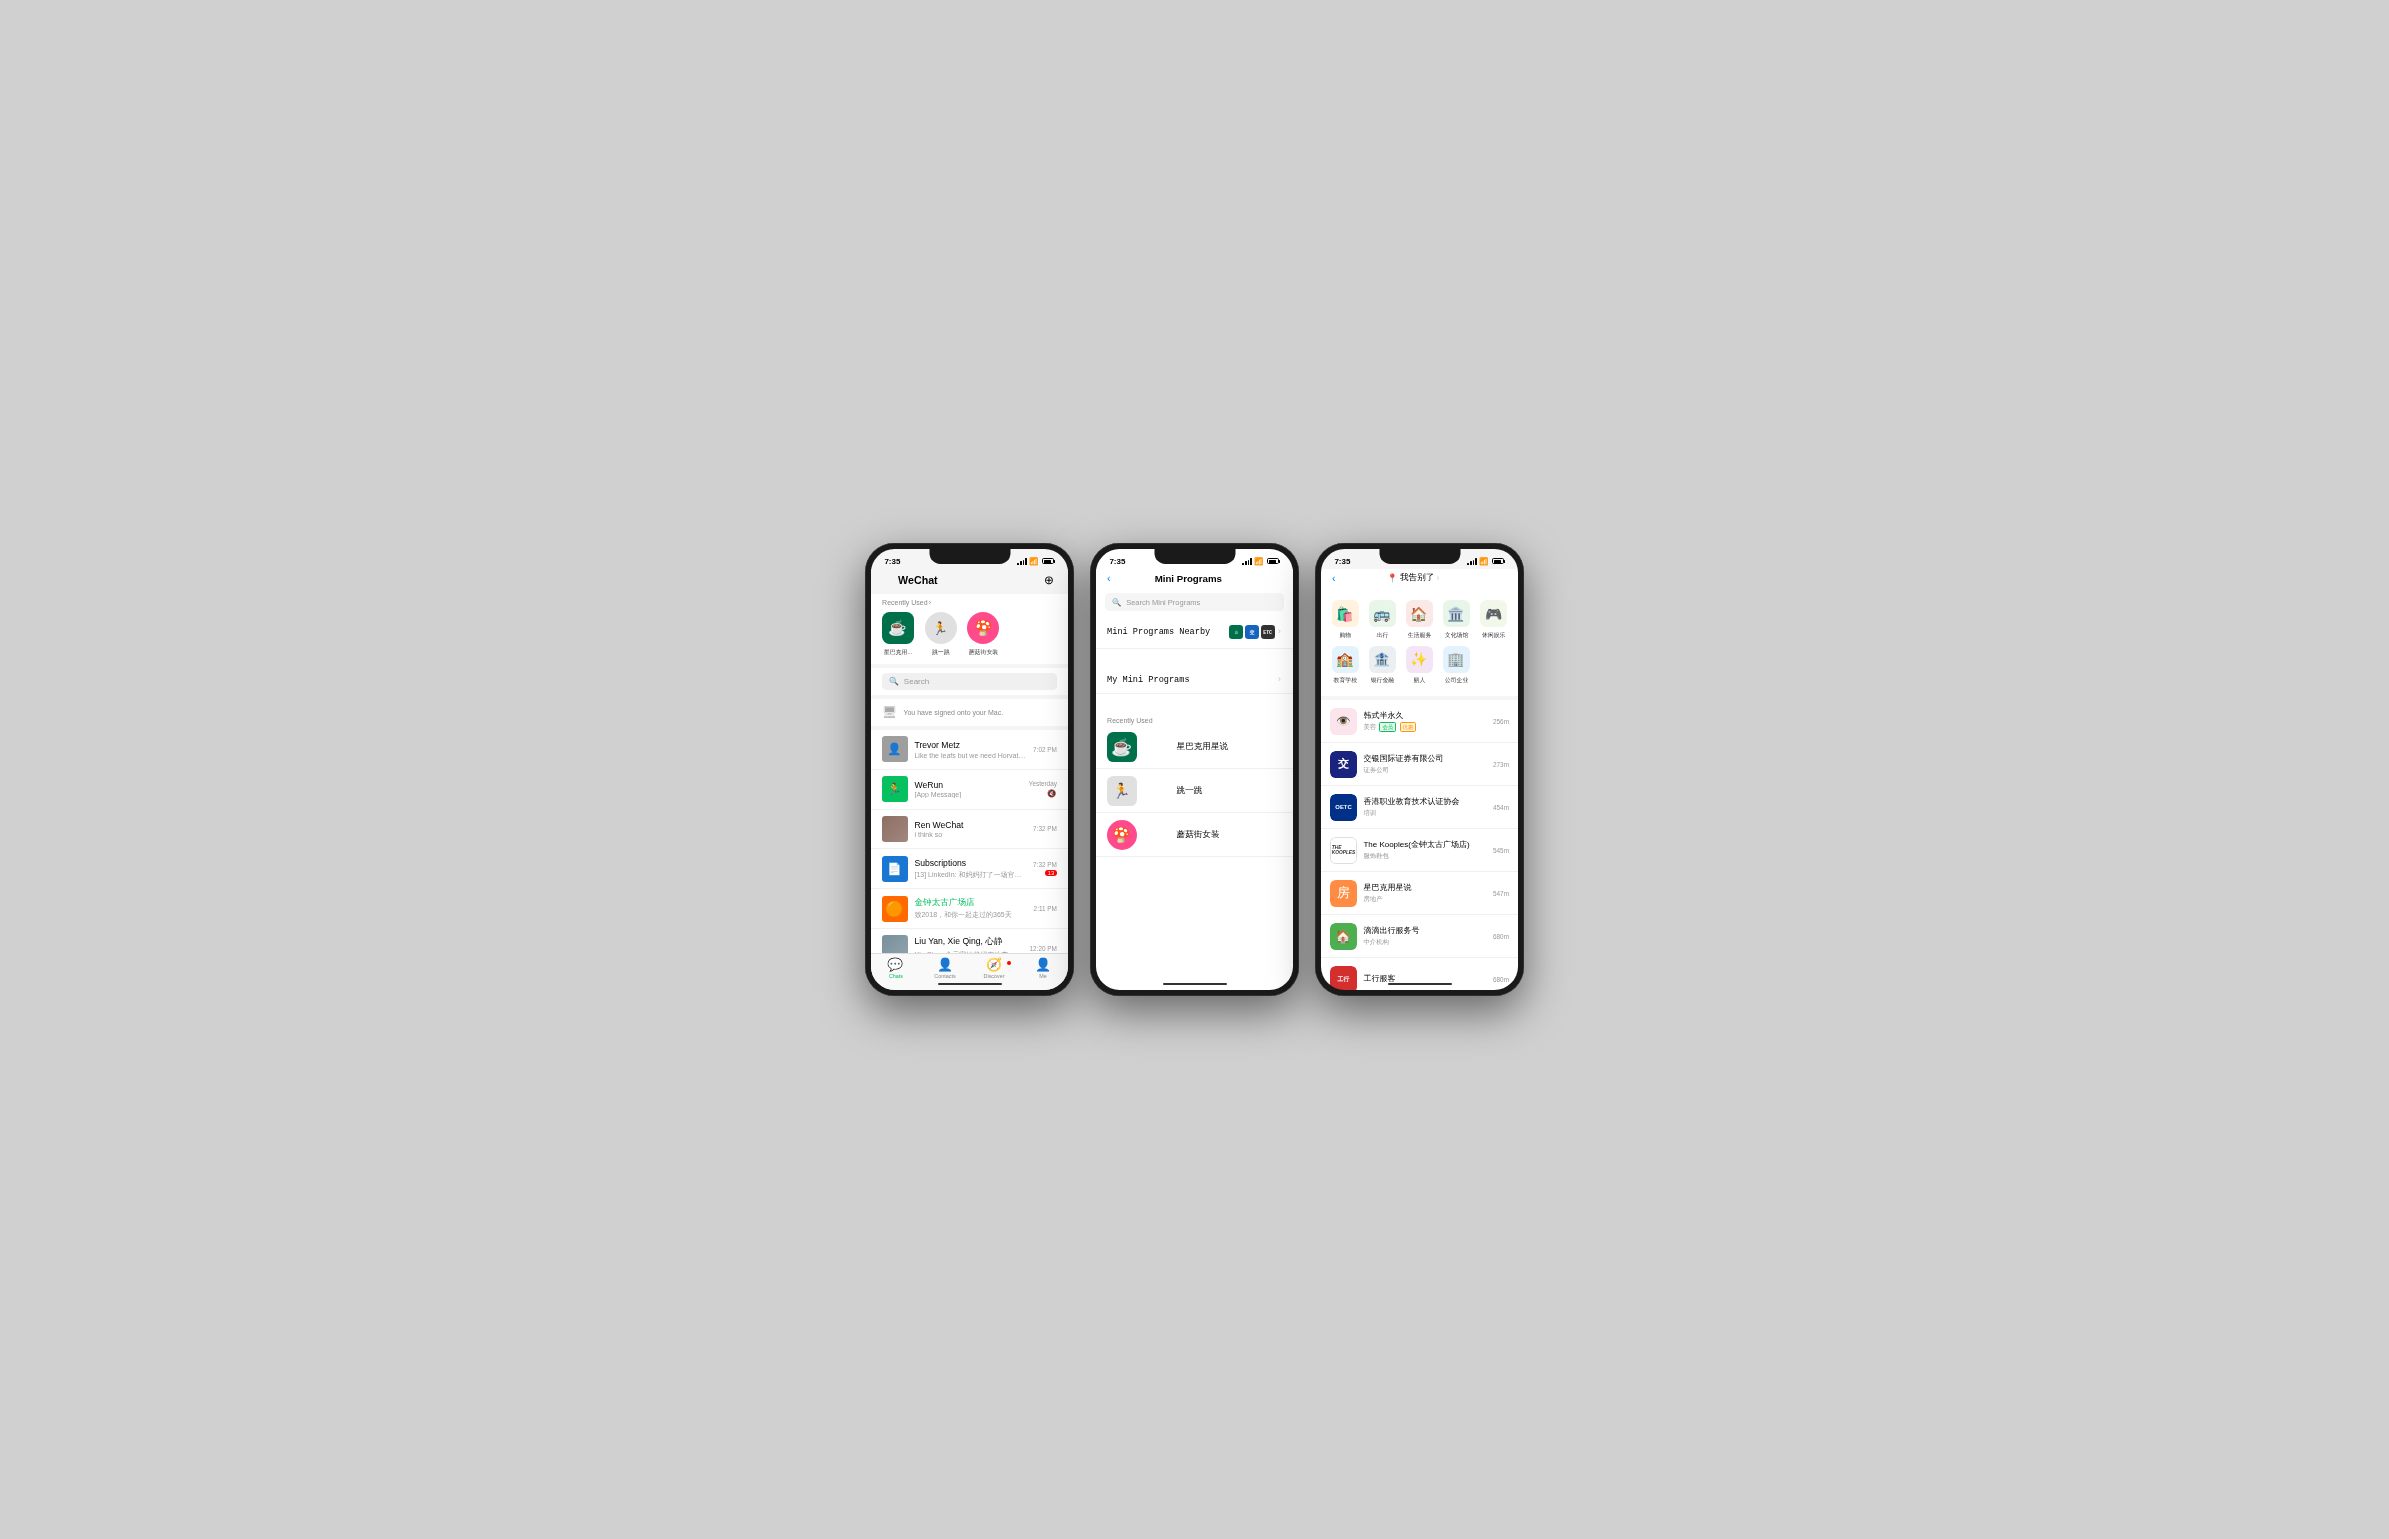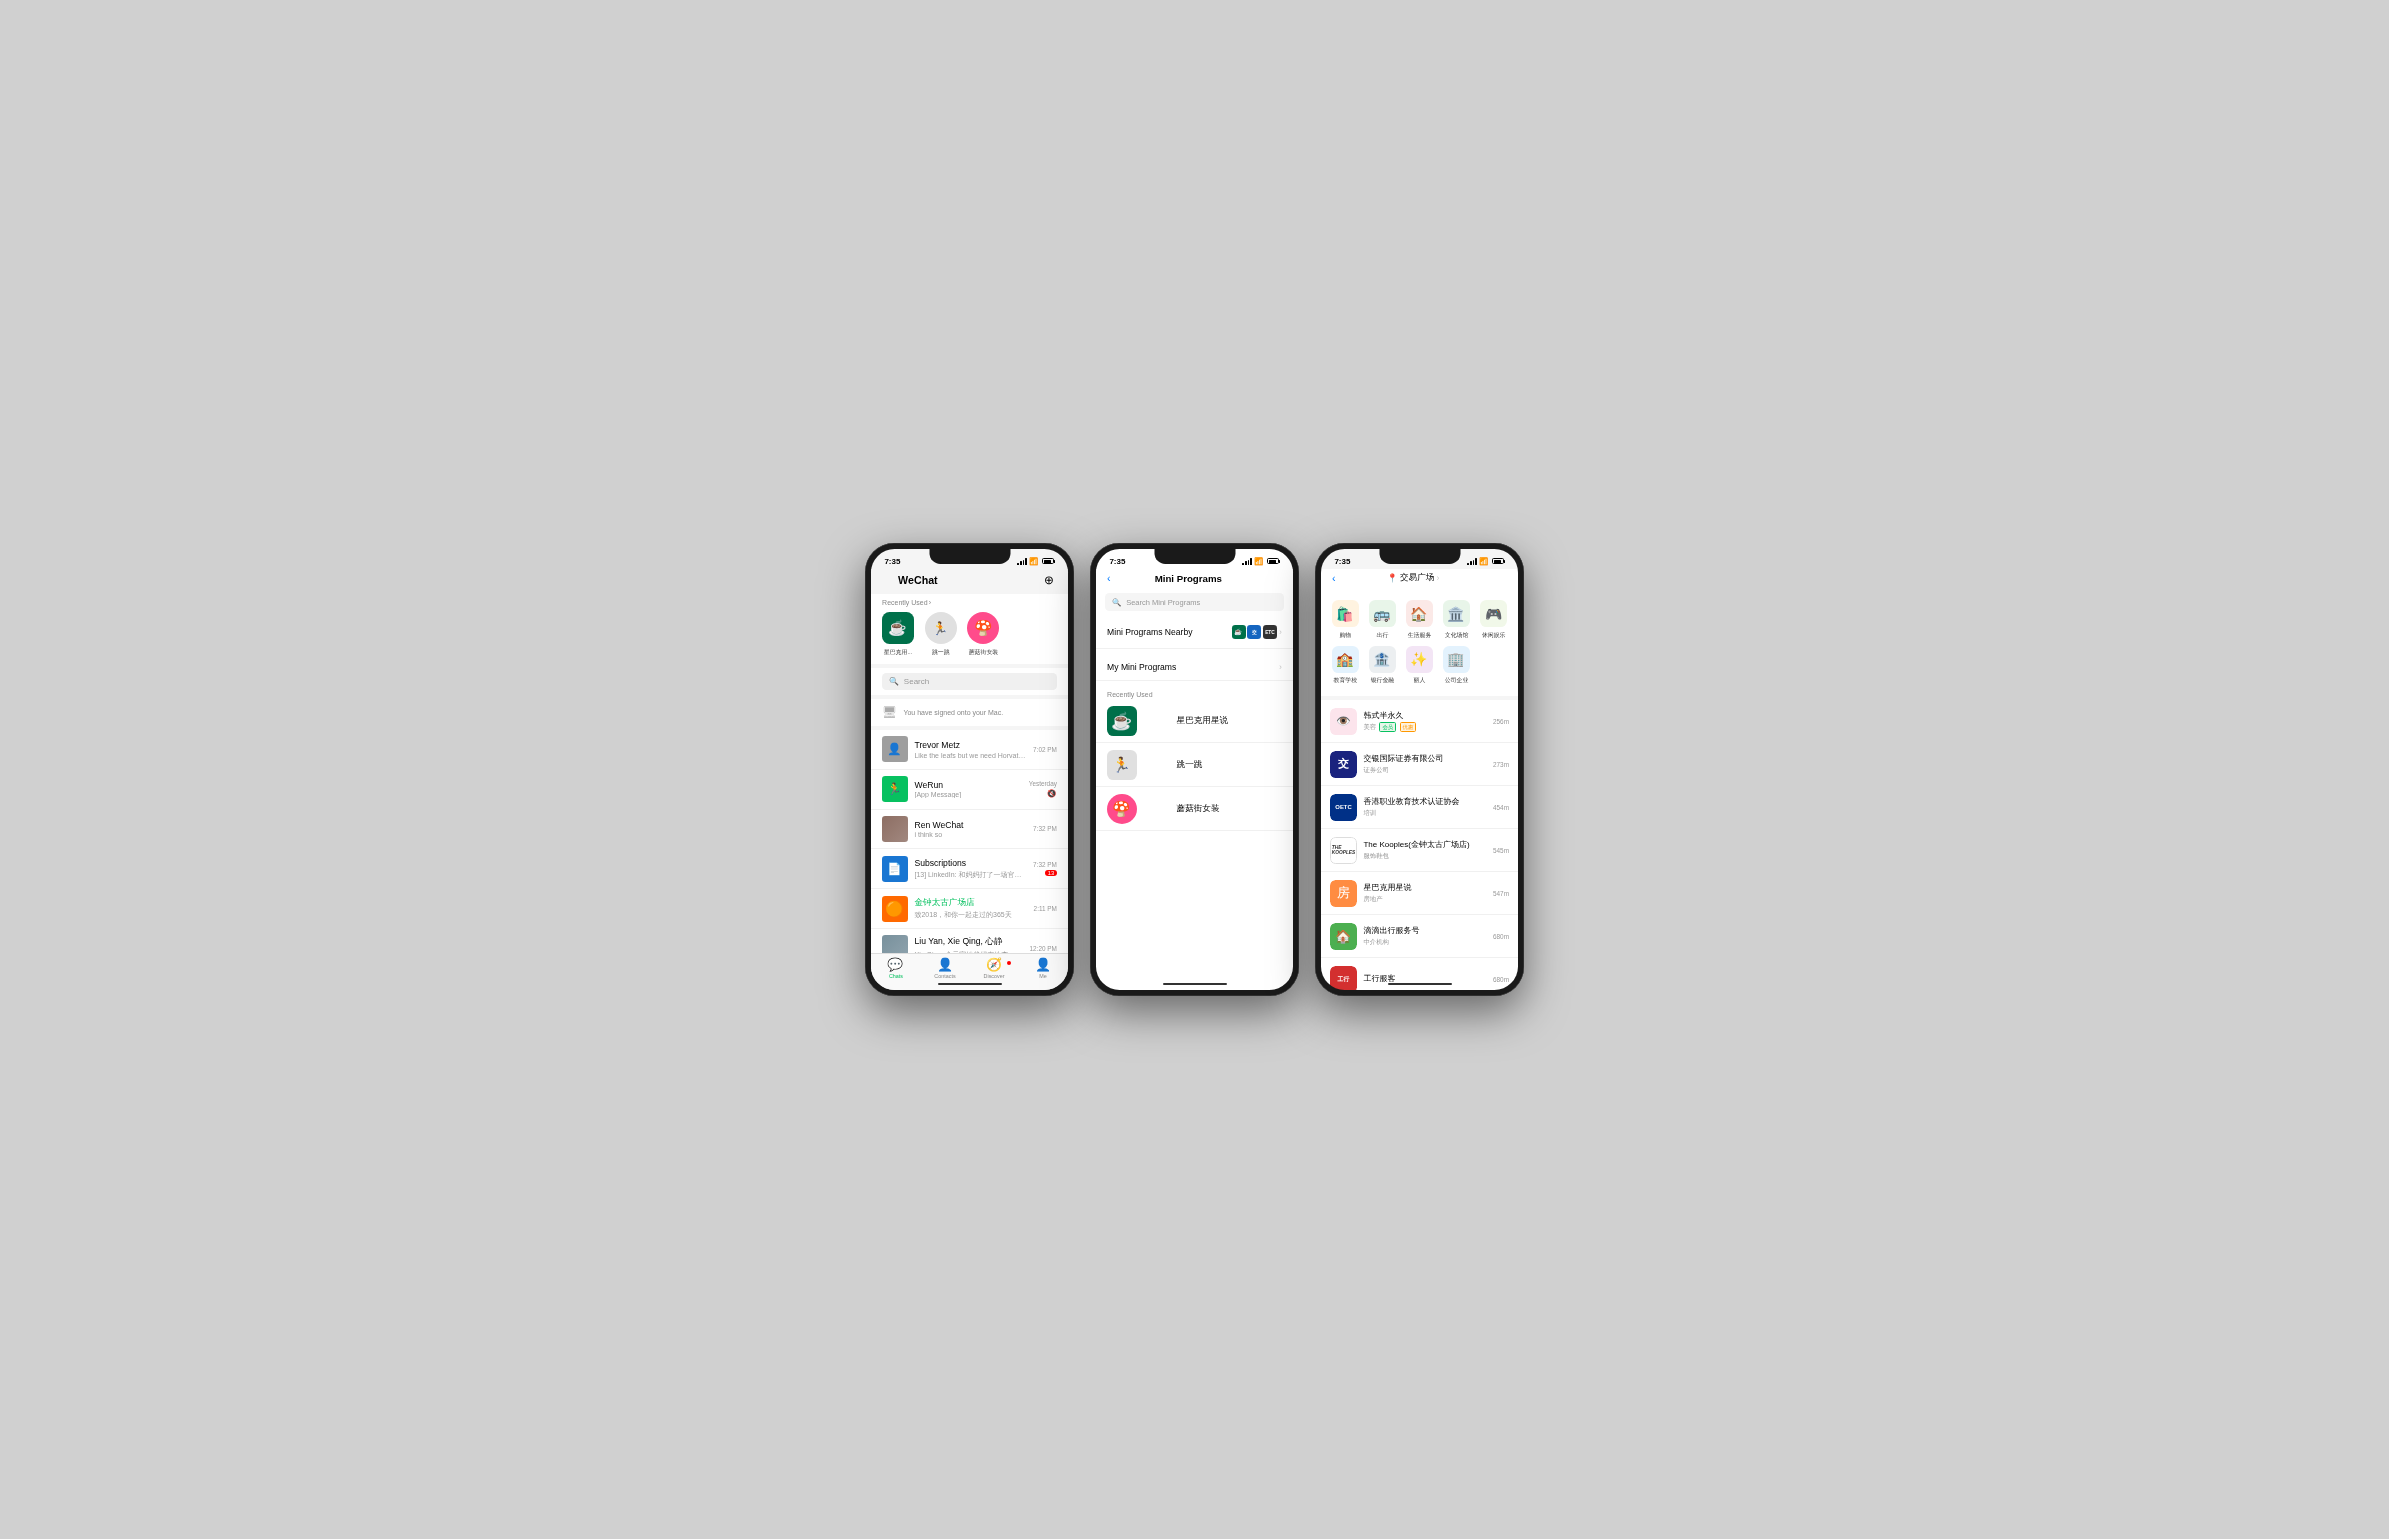--- a/index.html
+++ b/index.html
@@ -324,21 +324,22 @@
       padding: 4.8px 7.5px;
       display: flex;
       align-items: center;
       gap: 4.3px;
       color: #999;
       font-size: 7.5px;
     }
 
     .mini-section {
       background: #fff;
-      margin-bottom: 4px;
+      margin-bottom: 17px;
+      font-family: Liberation Mono, monospace;
     }
     .mini-list-item {
       display: flex;
       align-items: center;
       padding: 8.6px 10.7px;
       border-bottom: 0.3px solid #f0f0f0;
     }
     .mini-list-label {
       font-size: 8.6px;
       color: #000;
@@ -976,21 +977,21 @@
               </div>
             <div class="battery-tip"></div>
           </div>
         </div>
       </div>
 
       <div class="nearby-header" style="background:#fff;">
         <div class="back-btn">‹</div>
         <div class="nearby-title">
           <span class="loc-pin">📍</span>
-          <span class="nearby-title-text">交易广场</span>
+          <span class="nearby-title-text">我告别了</span>
           <span class="chevron-right">›</span>
         </div>
         <div style="width:16px"></div>
       </div>
 
       <div class="category-grid">
 
         <div class="category-item">
           <div class="category-icon-wrap" style="background:#fff3e0;">
             <span style="font-size:14px;">🛍️</span>

